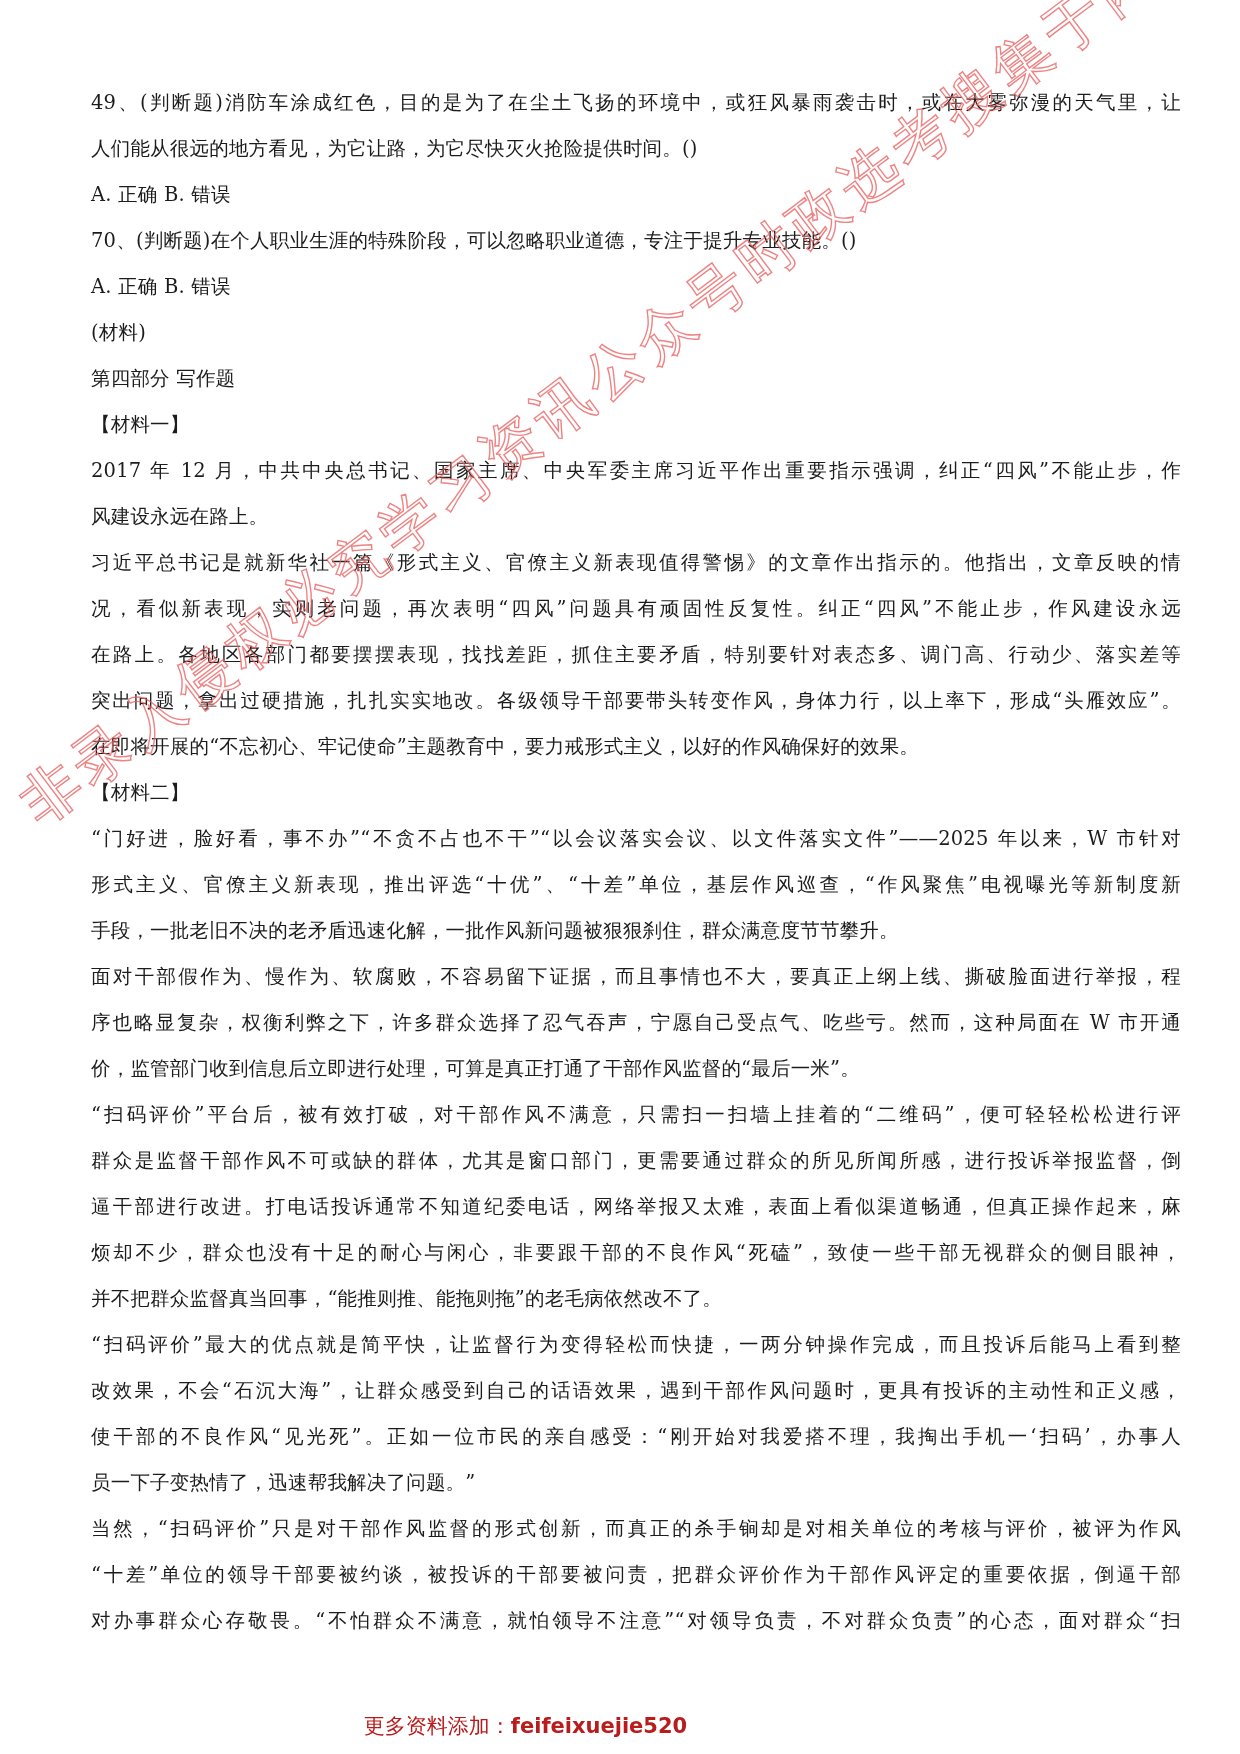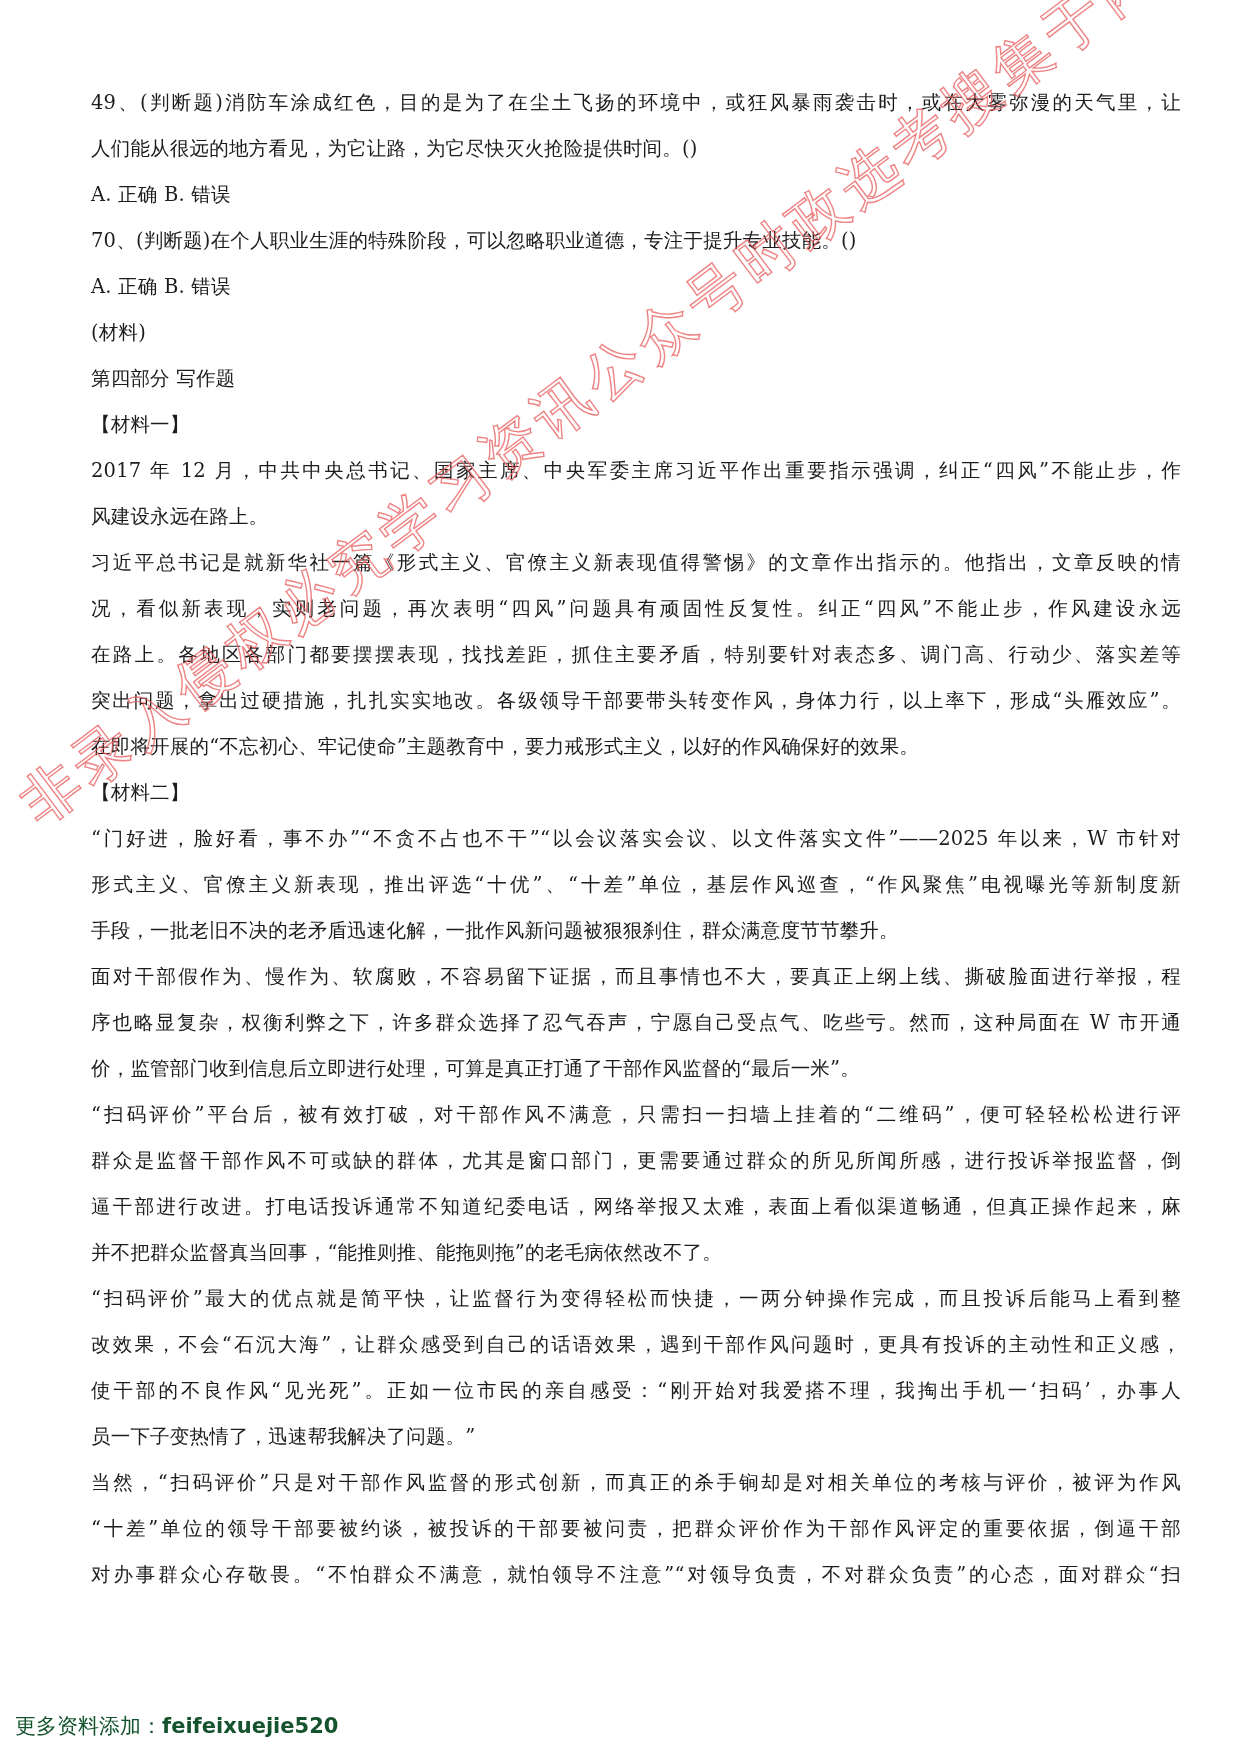--- a/index.html
+++ b/index.html
@@ -3,22 +3,22 @@
   <meta charset="utf-8">
   <style>
     html, body { margin: 0; padding: 0; background: #ffffff; }
     body { width: 1240px; height: 1754px; position: relative; overflow: hidden;
            font-family: "DejaVu Serif", "Liberation Serif", serif; color: #1a1a1a; }
     .page { position: absolute; left: 15px; top: 0; width: 1240px; height: 1754px; }
     .content { position: absolute; left: 76px; top: 80px; width: 1090px; }
     .line { font-size: 19.5px; line-height: 46px; height: 46px; white-space: nowrap;
             letter-spacing: 0.2px; color: #1c1c1c; }
     .line.just { text-align: justify; text-align-last: justify; }
-    .footer { position: absolute; left: 0; width: 1021px; top: 1712px; text-align: left;
-              font-size: 21px; color: #14532d; }
+    .footer { position: absolute; left: 0; width: 1021px; top: 1712px; text-align: center;
+              font-size: 21px; color: #b91c1c; }
     .footer .id { font-family: "DejaVu Sans", "Liberation Sans", sans-serif; font-weight: bold; }
     .watermark { position: absolute; left: -10px; top: 780px; width: 1500px;
                  transform-origin: 0 0; transform: rotate(-37deg);
                  font-family: "DejaVu Serif", serif; font-size: 58px; letter-spacing: 6px;
                  color: rgba(230, 70, 70, 0.0); -webkit-text-stroke: 1.4px rgba(232, 90, 90, 0.75);
                  white-space: nowrap; pointer-events: none; }
   </style>
 </head>
 <body>
 
@@ -42,20 +42,21 @@
       <div class="line">【材料二】</div>
       <div class="line just">“门好进，脸好看，事不办”“不贪不占也不干”“以会议落实会议、以文件落实文件”——2025 年以来，W 市针对</div>
       <div class="line just">形式主义、官僚主义新表现，推出评选“十优”、“十差”单位，基层作风巡查，“作风聚焦”电视曝光等新制度新</div>
       <div class="line">手段，一批老旧不决的老矛盾迅速化解，一批作风新问题被狠狠刹住，群众满意度节节攀升。</div>
       <div class="line just">面对干部假作为、慢作为、软腐败，不容易留下证据，而且事情也不大，要真正上纲上线、撕破脸面进行举报，程</div>
       <div class="line just">序也略显复杂，权衡利弊之下，许多群众选择了忍气吞声，宁愿自己受点气、吃些亏。然而，这种局面在 W 市开通</div>
       <div class="line">价，监管部门收到信息后立即进行处理，可算是真正打通了干部作风监督的“最后一米”。</div>
       <div class="line just">“扫码评价”平台后，被有效打破，对干部作风不满意，只需扫一扫墙上挂着的“二维码”，便可轻轻松松进行评</div>
       <div class="line just">群众是监督干部作风不可或缺的群体，尤其是窗口部门，更需要通过群众的所见所闻所感，进行投诉举报监督，倒</div>
       <div class="line just">逼干部进行改进。打电话投诉通常不知道纪委电话，网络举报又太难，表面上看似渠道畅通，但真正操作起来，麻</div>
+      <div class="line just">烦却不少，群众也没有十足的耐心与闲心，非要跟干部的不良作风“死磕”，致使一些干部无视群众的侧目眼神，</div>
       <div class="line">并不把群众监督真当回事，“能推则推、能拖则拖”的老毛病依然改不了。</div>
       <div class="line just">“扫码评价”最大的优点就是简平快，让监督行为变得轻松而快捷，一两分钟操作完成，而且投诉后能马上看到整</div>
       <div class="line just">改效果，不会“石沉大海”，让群众感受到自己的话语效果，遇到干部作风问题时，更具有投诉的主动性和正义感，</div>
       <div class="line just">使干部的不良作风“见光死”。正如一位市民的亲自感受：“刚开始对我爱搭不理，我掏出手机一‘扫码’，办事人</div>
       <div class="line">员一下子变热情了，迅速帮我解决了问题。”</div>
       <div class="line just">当然，“扫码评价”只是对干部作风监督的形式创新，而真正的杀手锏却是对相关单位的考核与评价，被评为作风</div>
       <div class="line just">“十差”单位的领导干部要被约谈，被投诉的干部要被问责，把群众评价作为干部作风评定的重要依据，倒逼干部</div>
       <div class="line just">对办事群众心存敬畏。“不怕群众不满意，就怕领导不注意”“对领导负责，不对群众负责”的心态，面对群众“扫</div>
     </div>
 

